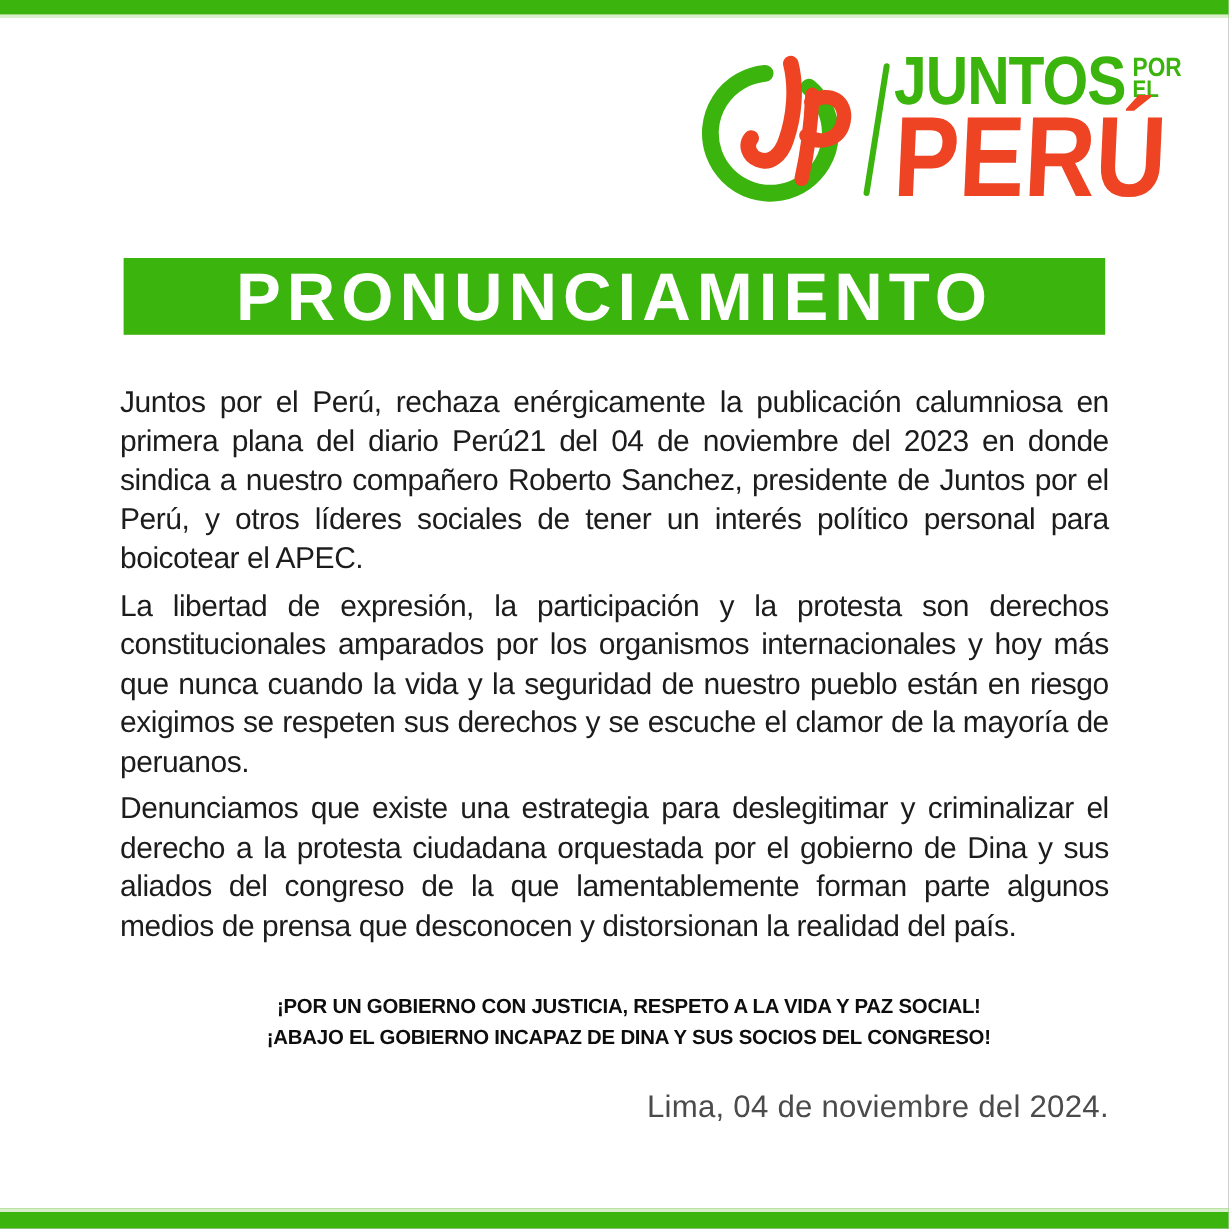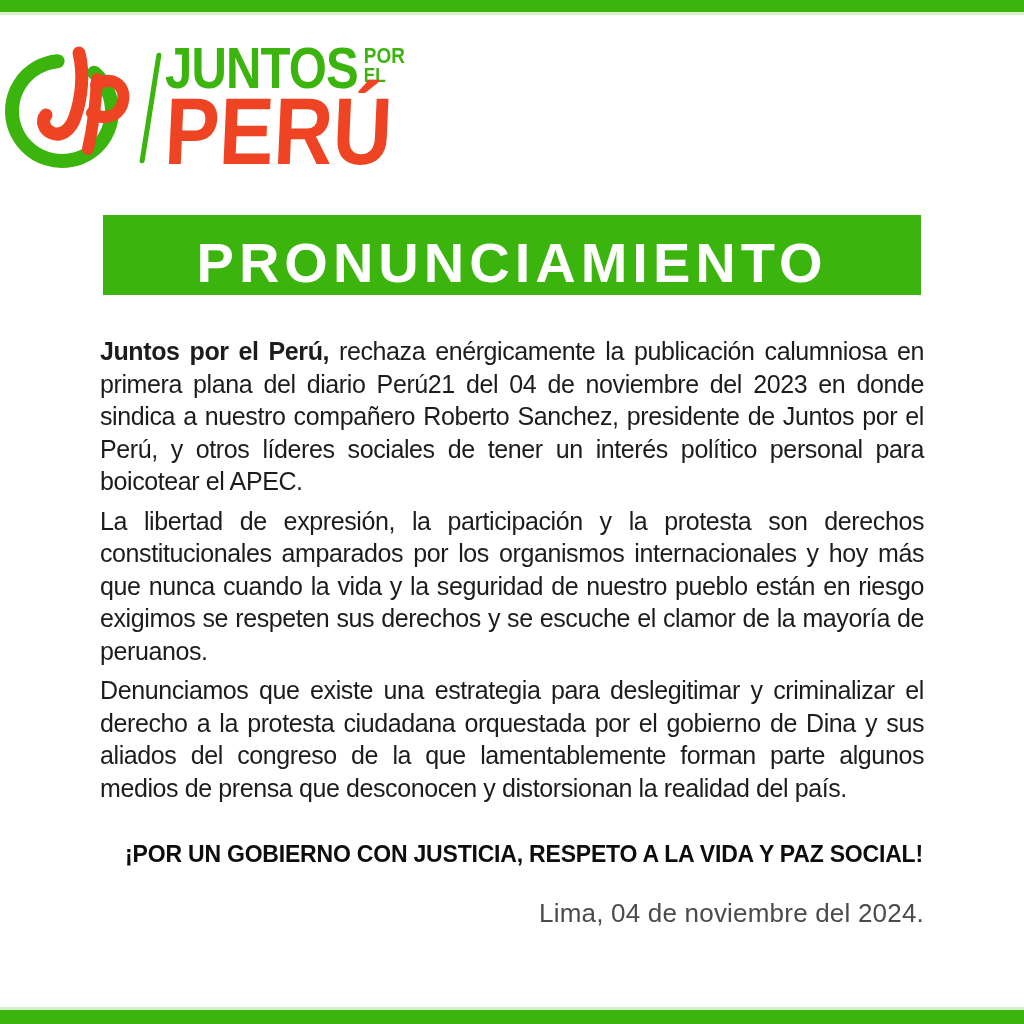--- a/index.html
+++ b/index.html
@@ -13,41 +13,41 @@
   }
   html,body{margin:0;padding:0;background:#777;}
   .page{
     width:1024px;height:1024px;position:relative;overflow:hidden;
     background:#ffffff;margin:0 auto;
     font-family:"Liberation Sans","DejaVu Sans",sans-serif;
   }
   .top-bar{height:12px;background:var(--green);border-bottom:3px solid var(--green-edge);}
   .bottom-bar{position:absolute;left:0;right:0;bottom:0;height:14px;background:var(--green);border-top:3px solid var(--green-edge);}
 
-  .header{margin-top:30px;display:flex;flex-direction:column;align-items:flex-start;}
+  .header{margin-top:30px;display:flex;flex-direction:column;align-items:flex-end;}
   .logo-row{display:flex;align-items:center;}
   .mark{width:134px;height:126px;display:block;}
   .slash{width:5px;height:112px;background:var(--green);border-radius:3px;transform:rotate(9deg);margin:0 12px 0 14px;}
   .wordmark{transform:scaleX(0.86);transform-origin:left center;}
   .juntos-row{display:flex;align-items:flex-start;height:46px;}
   .juntos{font-size:57px;line-height:44px;font-weight:bold;color:var(--green);letter-spacing:-1px;white-space:nowrap;}
   .porel{margin:0 0 0 7px;font-weight:bold;color:var(--green);display:flex;flex-direction:column;}
   .por{font-size:22px;line-height:20px;}
   .el{font-size:20px;line-height:18px;}
   .peru{font-size:95px;line-height:78px;font-weight:bold;color:var(--orange);transform:skewX(-3deg);white-space:nowrap;}
   .comite{margin-top:9px;font-size:26px;font-weight:bold;color:var(--red);letter-spacing:-0.2px;text-align:center;}
 
-  .banner{width:818px;height:80px;margin:44px auto 0;background:var(--green);display:flex;align-items:flex-end;justify-content:center;}
+  .banner{width:818px;height:64px;margin:44px auto 0;background:var(--green);display:flex;align-items:flex-start;justify-content:center;}
   .banner-title{color:#ffffff;font-weight:bold;font-size:56px;letter-spacing:5px;white-space:nowrap;}
 
   .statement{width:824px;margin:40px auto 0;font-size:25px;line-height:32.5px;letter-spacing:-0.4px;text-align:justify;color:var(--text);}
   .statement p{margin:0 0 7px 0;}
-  .statement strong{font-weight:bold;}
+  .statement strong{font-weight:normal;}
 
-  .slogans{margin-top:38px;text-align:center;font-weight:bold;font-size:23px;line-height:25.5px;color:var(--slogan);letter-spacing:-0.2px;padding-left:24px;}
+  .slogans{margin-top:38px;text-align:center;font-weight:bold;font-size:17px;line-height:25.5px;color:var(--slogan);letter-spacing:-0.2px;padding-left:24px;}
 
   .dateline{margin:30px 100px 0 0;text-align:right;font-size:26px;color:var(--date);letter-spacing:0.2px;}
 </style>
 </head>
 <body>
 
 <div class="page">
 
   <div class="top-bar"></div>
 
@@ -78,19 +78,20 @@
   </div>
 
   <div class="statement">
     <p><strong>Juntos por el Perú,</strong><span> rechaza enérgicamente la publicación calumniosa en primera plana del diario Perú21 del 04 de noviembre del 2023 en donde sindica a nuestro compañero Roberto Sanchez, presidente de Juntos por el Perú, y otros líderes sociales de tener un interés político personal para boicotear el APEC.</span></p>
     <p>La libertad de expresión, la participación y la protesta son derechos constitucionales amparados por los organismos internacionales y hoy más que nunca cuando la vida y la seguridad de nuestro pueblo están en riesgo exigimos se respeten sus derechos y se escuche el clamor de la mayoría de peruanos.</p>
     <p>Denunciamos que existe una estrategia para deslegitimar y criminalizar el derecho a la protesta ciudadana orquestada por el gobierno de Dina y sus aliados del congreso de la que lamentablemente forman parte algunos medios de prensa que desconocen y distorsionan la realidad del país.</p>
   </div>
 
   <div class="slogans">
     <div>¡POR UN GOBIERNO CON JUSTICIA, RESPETO A LA VIDA Y PAZ SOCIAL!</div>
+    <div>¡ABAJO EL GOBIERNO INCAPAZ DE DINA Y SUS SOCIOS DEL CONGRESO!</div>
   </div>
 
   <div class="dateline">Lima, 04 de noviembre del 2024.</div>
 
   <div class="bottom-bar"></div>
 
 </div>
 
 </body></html>

